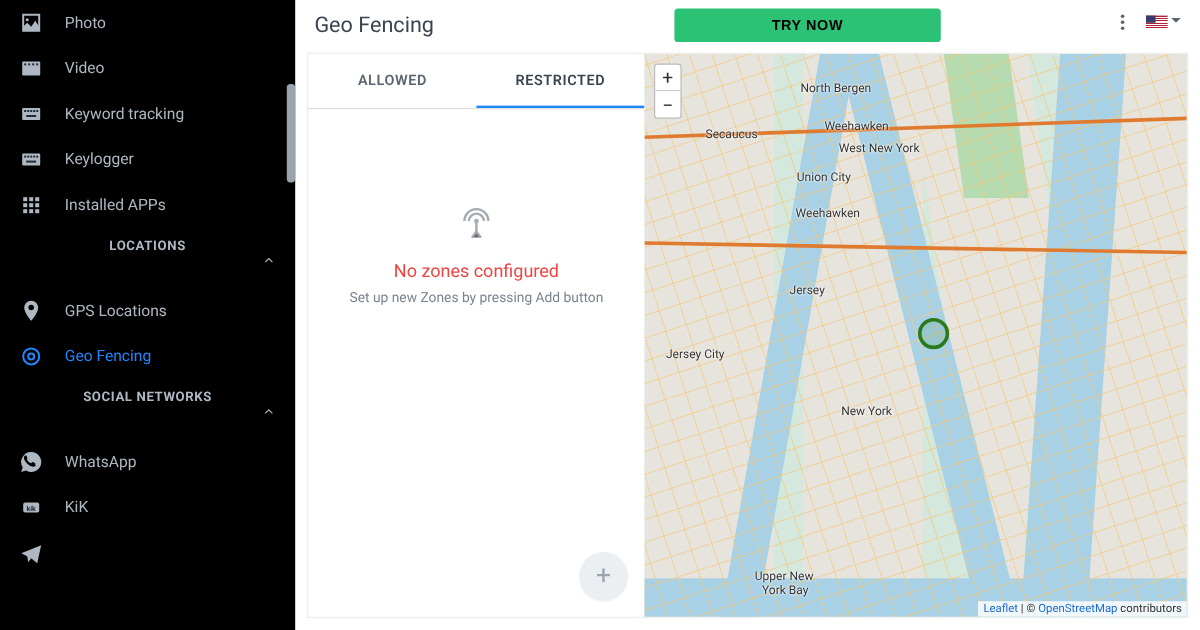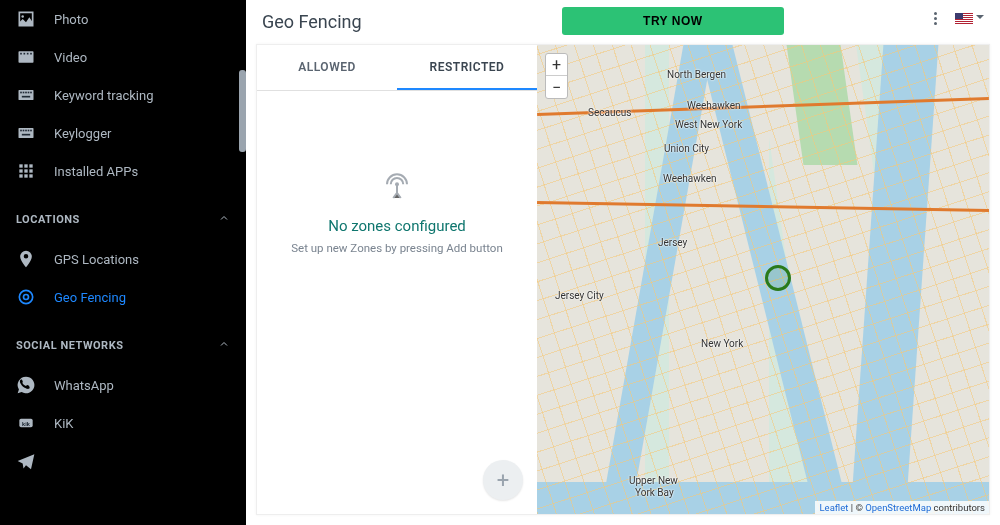--- a/index.html
+++ b/index.html
@@ -4,21 +4,21 @@
 <style>
   * { box-sizing: border-box; margin: 0; padding: 0; }
   body { font-family: -apple-system, BlinkMacSystemFont, "Segoe UI", Roboto, Arial, sans-serif; width: 1000px; height: 525px; overflow: hidden; background: #fff; display: flex; }
   
   
   .sidebar { width: 246px; background: #000000; color: #aeb8c2; height: 525px; position: relative; font-size: 13px; }
   .s-item { display: flex; align-items: center; padding: 0 16px; height: 38px; cursor: pointer; }
   .s-item.active { color: #1e88ff; }
   .s-icon { width: 20px; height: 20px; display: flex; align-items: center; justify-content: center; fill: currentColor; margin-right: 18px; flex-shrink: 0; }
   .s-label { flex: 1; white-space: nowrap; }
-  .s-head { display: flex; align-items: center; height: 42px; padding: 0 16px; font-size: 11px; font-weight: 700; letter-spacing: .5px; color: #aeb8c2; margin-top: 8px; }
+  .s-head { display: flex; align-items: center; height: 42px; padding: 0 16px; font-size: 11px; font-weight: 700; letter-spacing: .5px; color: #aeb8c2; margin-top: 8px; flex-direction: column; }
   .s-head .chev { margin-left: auto; }
   .scroll-thumb { position: absolute; right: 0; top: 70px; width: 7px; height: 82px; background: #9aa4ae; border-radius: 3px; }
   
   
   .main { flex: 1; display: flex; flex-direction: column; position: relative; }
   .topbar { height: 42px; display: flex; align-items: center; padding: 0 16px; }
   .title { font-size: 18px; color: #3a4550; }
   .try { margin-left: auto; margin-right: auto; background: #2cc275; color: #000000; border: none; font-size: 12px; font-weight: 700; letter-spacing: .5px; height: 28px; width: 222px; border-radius: 3px; cursor: pointer; }
   .top-icons { position: absolute; right: 16px; top: 8px; display: flex; align-items: center; gap: 14px; }
   .dots { display: flex; flex-direction: column; gap: 2px; cursor: pointer; padding: 4px; }
@@ -28,21 +28,21 @@
   .flag-caret { display:inline-block;border:4px solid transparent;border-top-color:#5a6470; margin-left:3px; cursor:pointer; }
   
   .content { flex: 1; margin: 2px 10px 10px 10px; display: flex; gap: 0; border: 1px solid #eee; background: #fff; position: relative; box-shadow: 0 0 3px rgba(0,0,0,.05); }
   
   .panel { width: 280px; display: flex; flex-direction: column; position: relative; }
   .tabs { display: flex; height: 46px; border-bottom: 1px solid #e0e0e0; }
   .tab { flex: 1; display: flex; align-items: center; justify-content: center; font-size: 12px; font-weight: 600; letter-spacing: .5px; color: #5a6470; cursor: pointer; border-bottom: 2px solid transparent; }
   .tab.active { color: #3a4550; border-bottom-color: #1e88ff; }
   .empty { flex: 1; display: flex; flex-direction: column; align-items: center; padding-top: 82px; color: #5a6470; }
   .empty-icon { width: 34px; height: 30px; margin-bottom: 14px; opacity: .6; }
-  .empty h2 { font-size: 15px; font-weight: 400; color: #0f766e; margin-bottom: 6px; }
+  .empty h2 { font-size: 15px; font-weight: 400; color: #ef4444; margin-bottom: 6px; }
   .empty p { font-size: 11.5px; color: #7a8490; }
   .fab { position: absolute; bottom: 14px; right: 14px; width: 40px; height: 40px; border-radius: 50%; background: #eceff1; display: flex; align-items: center; justify-content: center; color: #9aa4ae; font-size: 22px; cursor: pointer; box-shadow: 0 1px 2px rgba(0,0,0,.1); }
   
   .map { flex: 1; position: relative; overflow: hidden; }
   .map-bg { position: absolute; inset: 0; background: #d5e8de; }
   
   .water { position: absolute; background: #a8d1e6; }
   .water.r1 { left: 105px; top: 0; width: 30px; height: 100%; transform: skewX(-10deg); }
   .water.r2 { left: 220px; top: 0; width: 34px; height: 100%; transform: skewX(14deg); }
   .water.r3 { left: 330px; top: 0; width: 55px; height: 100%; transform: skewX(-4deg); }
@@ -257,21 +257,21 @@
       </div>
       <div class="zoom">
         <div>+</div>
         <div>−</div>
       </div>
       <div class="circle-marker"></div>
       <div id="map-labels">
           <div class="maplabel" style="left:130px;top:24px">North Bergen</div>
           <div class="maplabel" style="left:51px;top:62px">Secaucus</div>
           <div class="maplabel" style="left:150px;top:55px">Weehawken</div>
-          <div class="maplabel" style="left:138px;top:74px">West New York</div>
+          <div class="maplabel" style="left:162px;top:74px">West New York</div>
           <div class="maplabel" style="left:127px;top:98px">Union City</div>
           <div class="maplabel" style="left:126px;top:128px">Weehawken</div>
           <div class="maplabel" style="left:121px;top:192px">Jersey</div>
           <div class="maplabel" style="left:18px;top:245px">Jersey City</div>
           <div class="maplabel" style="left:164px;top:293px">New York</div>
           <div class="maplabel" style="left:92px;top:430px">Upper New</div>
           <div class="maplabel" style="left:98px;top:442px">York Bay</div>
         </div>
       <div class="attrib">
         <a>Leaflet</a> | © <a>OpenStreetMap</a><span> contributors</span>

